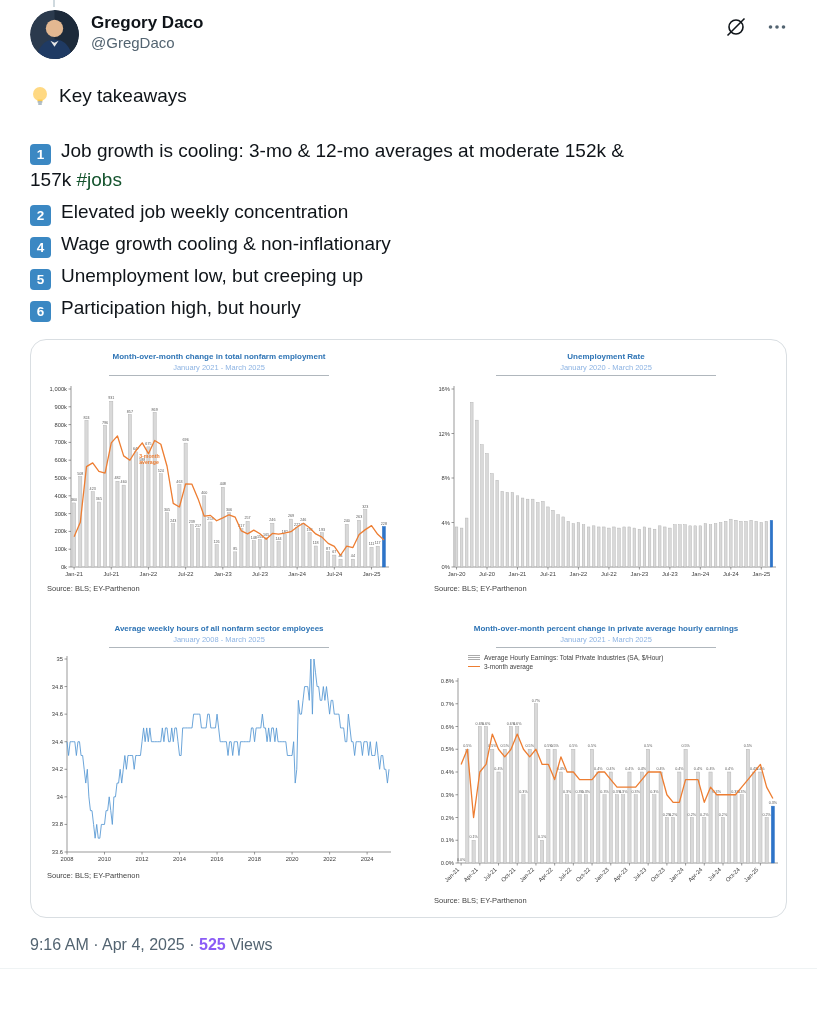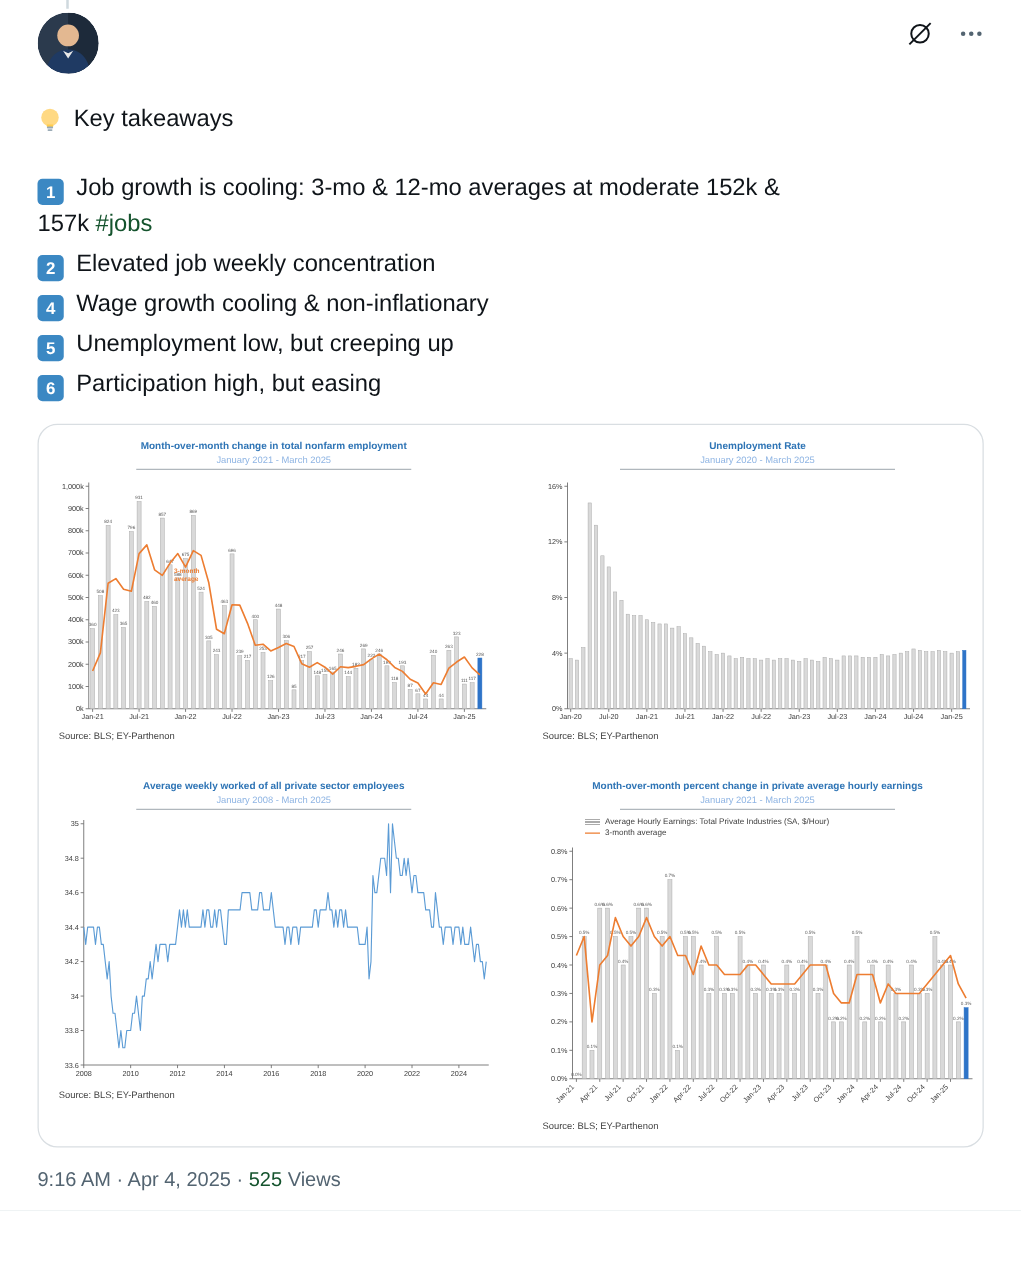--- a/index.html
+++ b/index.html
@@ -47,21 +47,21 @@
   .chart-source { text-align:left; font-size:7.5px; color:#3f3f3f; margin:3px 0 0 6px; }
   .legend { text-align:left; margin:0 0 2px 40px; }
   .legend-row { display:flex; align-items:center; gap:4px; height:9px; }
   .legend-label { font-size:6.5px; color:#404040; white-space:nowrap; }
   .sw-bar { width:12px; height:5px;
     background:repeating-linear-gradient(to bottom,#ababab 0 1px,transparent 1px 2px); }
   .sw-line { width:12px; height:0; border-top:1.6px solid #ED7D31; }
 
   
   .footer { margin:18px 0 14px 0; font-size:16px; color:#536471; }
-  .footer b { color:#14532d; font-weight:normal; }
+  .footer b { color:#8b5cf6; font-weight:bold; }
   .divider { border-top:1px solid #eff3f4; width:100%; margin-top:2px; }
 </style>
 </head>
 <body>
 
 <div class="tweet">
   <div class="thread-stub"></div>
 
   <div class="header">
     <div class="avatar">
@@ -73,20 +73,24 @@
           </defs>
         <g clip-path="url(#avclip)">
           <rect width="48" height="48" fill="#2b3a4d"></rect>
           <rect x="24" width="24" height="48" fill="#1d2a3a"></rect>
           <circle cx="24" cy="18" r="8.5" fill="#e3b891"></circle>
           <path d="M6 50 C8 33 17 29 24 29 C31 29 40 33 42 50 Z" fill="#1f3a63"></path>
           <path d="M20 30 L24 36 L28 30 L24 32 Z" fill="#e8e8e8"></path>
         </g>
       </svg>
     </div>
+    <div class="names">
+      <div class="name">Gregory Daco</div>
+      <div class="handle">@GregDaco</div>
+    </div>
     <div class="header-actions">
       <button class="icon-btn">
         <svg width="22" height="22" viewBox="0 0 22 22">
           <circle cx="11" cy="11" r="7" fill="none" stroke="#0f1419" stroke-width="1.6"></circle>
           <line x1="2.5" y1="19.5" x2="19.5" y2="2.5" stroke="#0f1419" stroke-width="1.6"></line>
         </svg>
       </button>
       <button class="icon-btn">
         <svg width="20" height="20" viewBox="0 0 20 20">
           <circle cx="3.5" cy="10" r="1.8" fill="#536471"></circle>
@@ -105,21 +109,21 @@
       <rect x="8" y="17.3" width="4" height="1.5" rx="0.75" fill="#99AAB5"></rect>
     </svg>
     <span>Key takeaways</span>
   </div>
 
   <div class="takeaways">
       <div class="takeaway"><span class="keycap">1</span><span>Job growth is cooling: 3-mo &amp; 12-mo averages at moderate 152k &amp;</span><br><span>157k </span><a class="tag">#jobs</a></div>
       <div class="takeaway"><span class="keycap">2</span><span>Elevated job weekly concentration</span></div>
       <div class="takeaway"><span class="keycap">4</span><span>Wage growth cooling &amp; non-inflationary</span></div>
       <div class="takeaway"><span class="keycap">5</span><span>Unemployment low, but creeping up</span></div>
-      <div class="takeaway"><span class="keycap">6</span><span>Participation high, but easing</span></div>
+      <div class="takeaway"><span class="keycap">6</span><span>Participation high, but hourly</span></div>
     </div>
 
   <div class="card">
 
     <div class="panel">
       <div class="chart-title">Month-over-month change in total nonfarm employment</div>
       <div class="chart-subtitle">January 2021 - March 2025</div>
       <div class="title-rule"></div>
       <svg width="356" height="200" viewBox="0 0 356 200">
           <line x1="30" y1="5" x2="30" y2="186" stroke="#6d6d6d" stroke-width="0.7"></line>
@@ -372,21 +376,21 @@
           <rect x="321.82222222222225" y="139.275" width="2.641269841269841" height="46.724999999999994" fill="#D9D9D9" stroke="#ABABAB" stroke-width="0.4"></rect>
           <rect x="326.9015873015873" y="140.38750000000002" width="2.641269841269841" height="45.61249999999998" fill="#D9D9D9" stroke="#ABABAB" stroke-width="0.4"></rect>
           <rect x="331.9809523809524" y="141.5" width="2.641269841269841" height="44.5" fill="#D9D9D9" stroke="#ABABAB" stroke-width="0.4"></rect>
           <rect x="337.0603174603175" y="140.38750000000002" width="2.641269841269841" height="45.61249999999998" fill="#D9D9D9" stroke="#ABABAB" stroke-width="0.4"></rect>
           <rect x="342.13968253968255" y="139.275" width="2.641269841269841" height="46.724999999999994" fill="#2E74C8" stroke="#2E74C8" stroke-width="0.4"></rect>
         </svg>
       <div class="chart-source">Source: BLS; EY-Parthenon</div>
     </div>
 
     <div class="panel">
-      <div class="chart-title">Average weekly worked of all private sector employees</div>
+      <div class="chart-title">Average weekly hours of all nonfarm sector employees</div>
       <div class="chart-subtitle">January 2008 - March 2025</div>
       <div class="title-rule"></div>
       <svg width="356" height="215" viewBox="0 0 356 215">
           <line x1="26" y1="3" x2="26" y2="199" stroke="#6d6d6d" stroke-width="0.7"></line>
           <line x1="26" y1="199" x2="350" y2="199" stroke="#6d6d6d" stroke-width="0.7"></line>
           <line x1="23.5" y1="199" x2="26" y2="199" stroke="#6d6d6d" stroke-width="0.7"></line>
           <text x="22" y="201" font-size="5.8" text-anchor="end" fill="#404040">33.6</text>
           <line x1="23.5" y1="171.42857142857198" x2="26" y2="171.42857142857198" stroke="#6d6d6d" stroke-width="0.7"></line>
           <text x="22" y="173.42857142857198" font-size="5.8" text-anchor="end" fill="#404040">33.8</text>
           <line x1="23.5" y1="143.857142857143" x2="26" y2="143.857142857143" stroke="#6d6d6d" stroke-width="0.7"></line>

